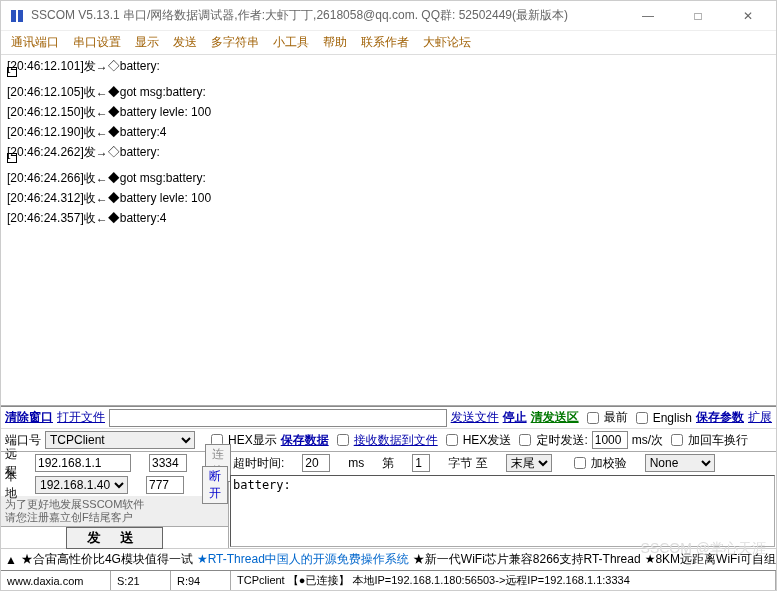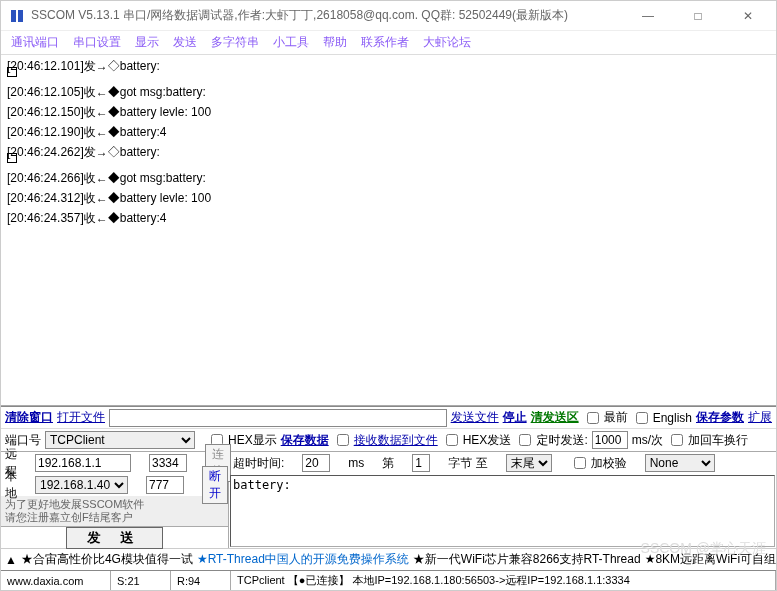--- a/index.html
+++ b/index.html
@@ -4,21 +4,21 @@
 <style>
   * { box-sizing: border-box; font-family: "Microsoft YaHei", SimSun, sans-serif; }
   body { margin:0; padding:0; background:#fff; font-size:12px; }
   .window { width:777px; height:591px; border:1px solid #ccc; display:flex; flex-direction:column; background:#fff; position:relative; }
   .titlebar { height:30px; background:#fff; display:flex; align-items:center; padding:0 8px; color:#666; border-bottom:1px solid #eee; }
   .titlebar .icon { width:16px; height:16px; margin-right:6px; }
   .title-text { flex:1; font-size:12px; }
   .winbtns { display:flex; gap:10px; }
   .winbtn { width:40px; height:28px; display:flex; align-items:center; justify-content:center; color:#666; }
   .menubar { height:24px; display:flex; align-items:center; gap:14px; padding:0 10px; border-bottom:1px solid #ddd; }
-  .menubar span { color:#8b5cf6; }
+  .menubar span { color:#a16207; }
   .log { flex:1; overflow:auto; padding:4px 6px; font-family: SimSun, monospace; font-size:12px; line-height:14px; border-bottom:1px solid #aaa; white-space:pre; }
   .log-box { display:inline-block; width:10px; height:10px; border:1px solid #000; vertical-align:bottom; }
   .panel { border-top:1px solid #888; }
   .row { display:flex; align-items:center; height:22px; padding:0 4px; gap:4px; }
   .row.top { border-bottom:1px solid #ddd; }
   a.link { color:#00a; text-decoration:underline; }
   .btn { border:1px solid #888; background:#f4f4f4; padding:1px 6px; font-size:12px; }
   .green { color:#070; font-weight:bold; }
   .red { color:#c00; font-weight:bold; }
   .bluebold { color:#008; font-weight:bold; text-decoration:underline; }

